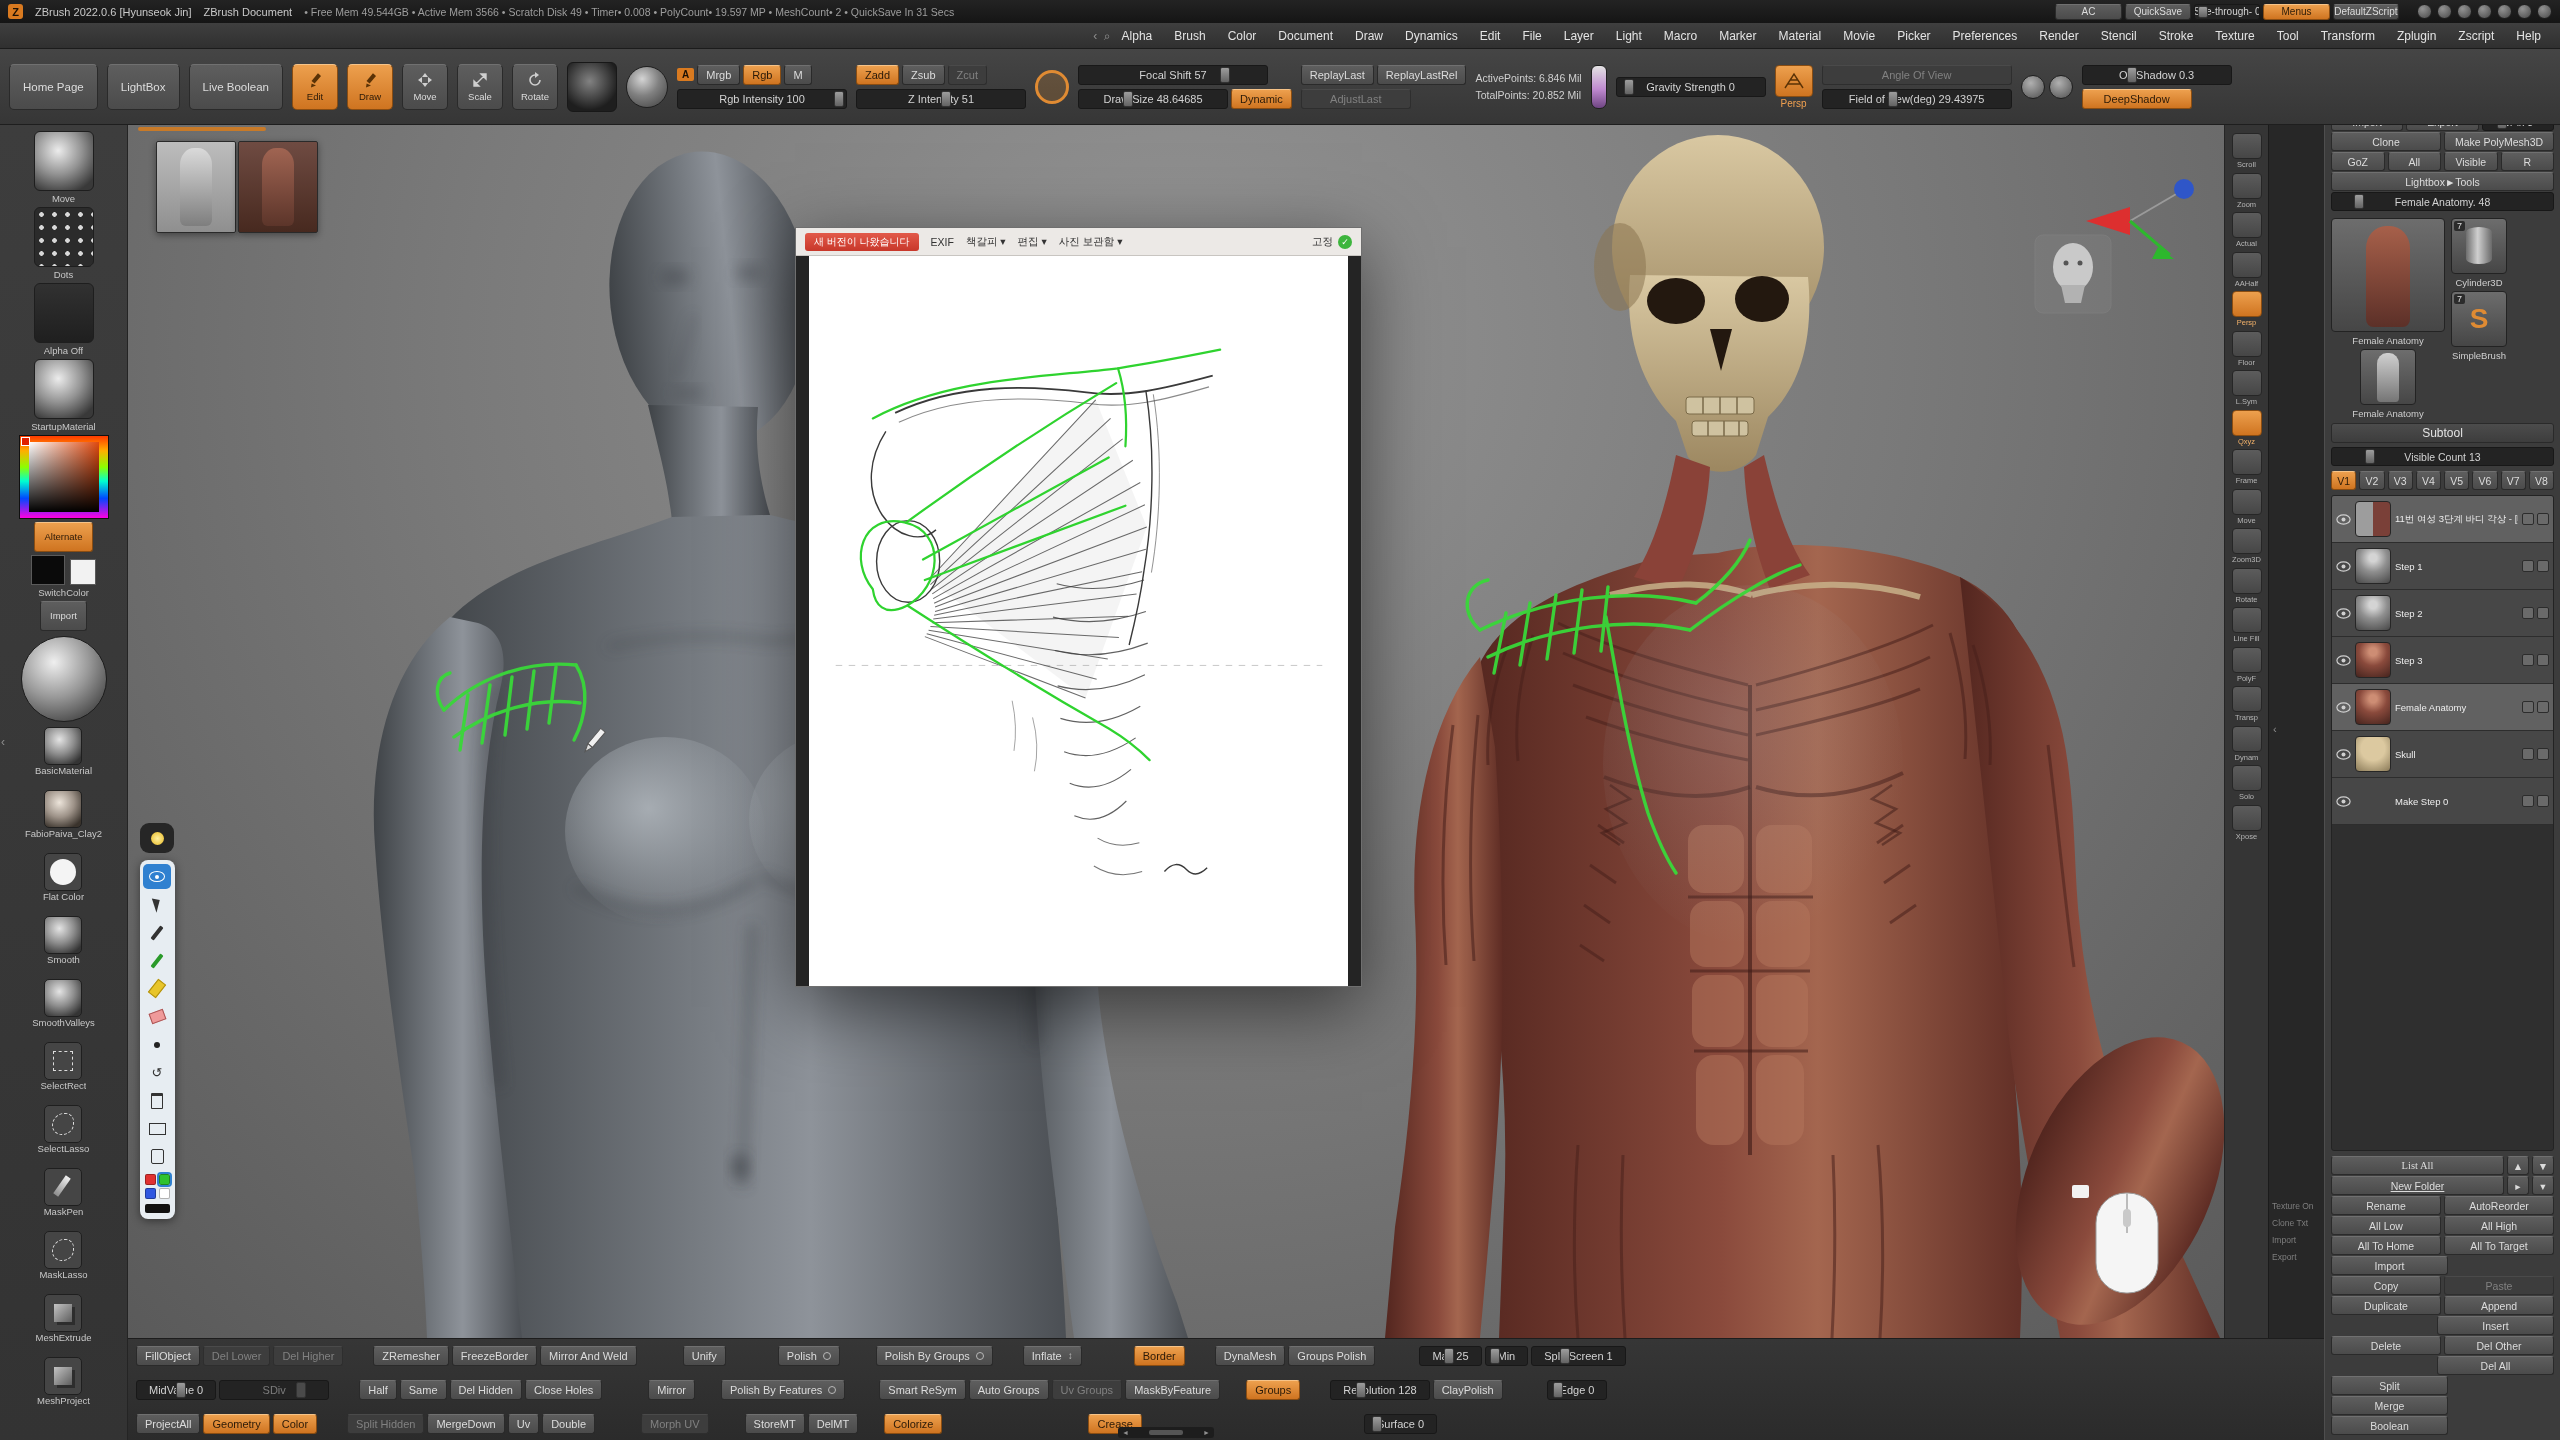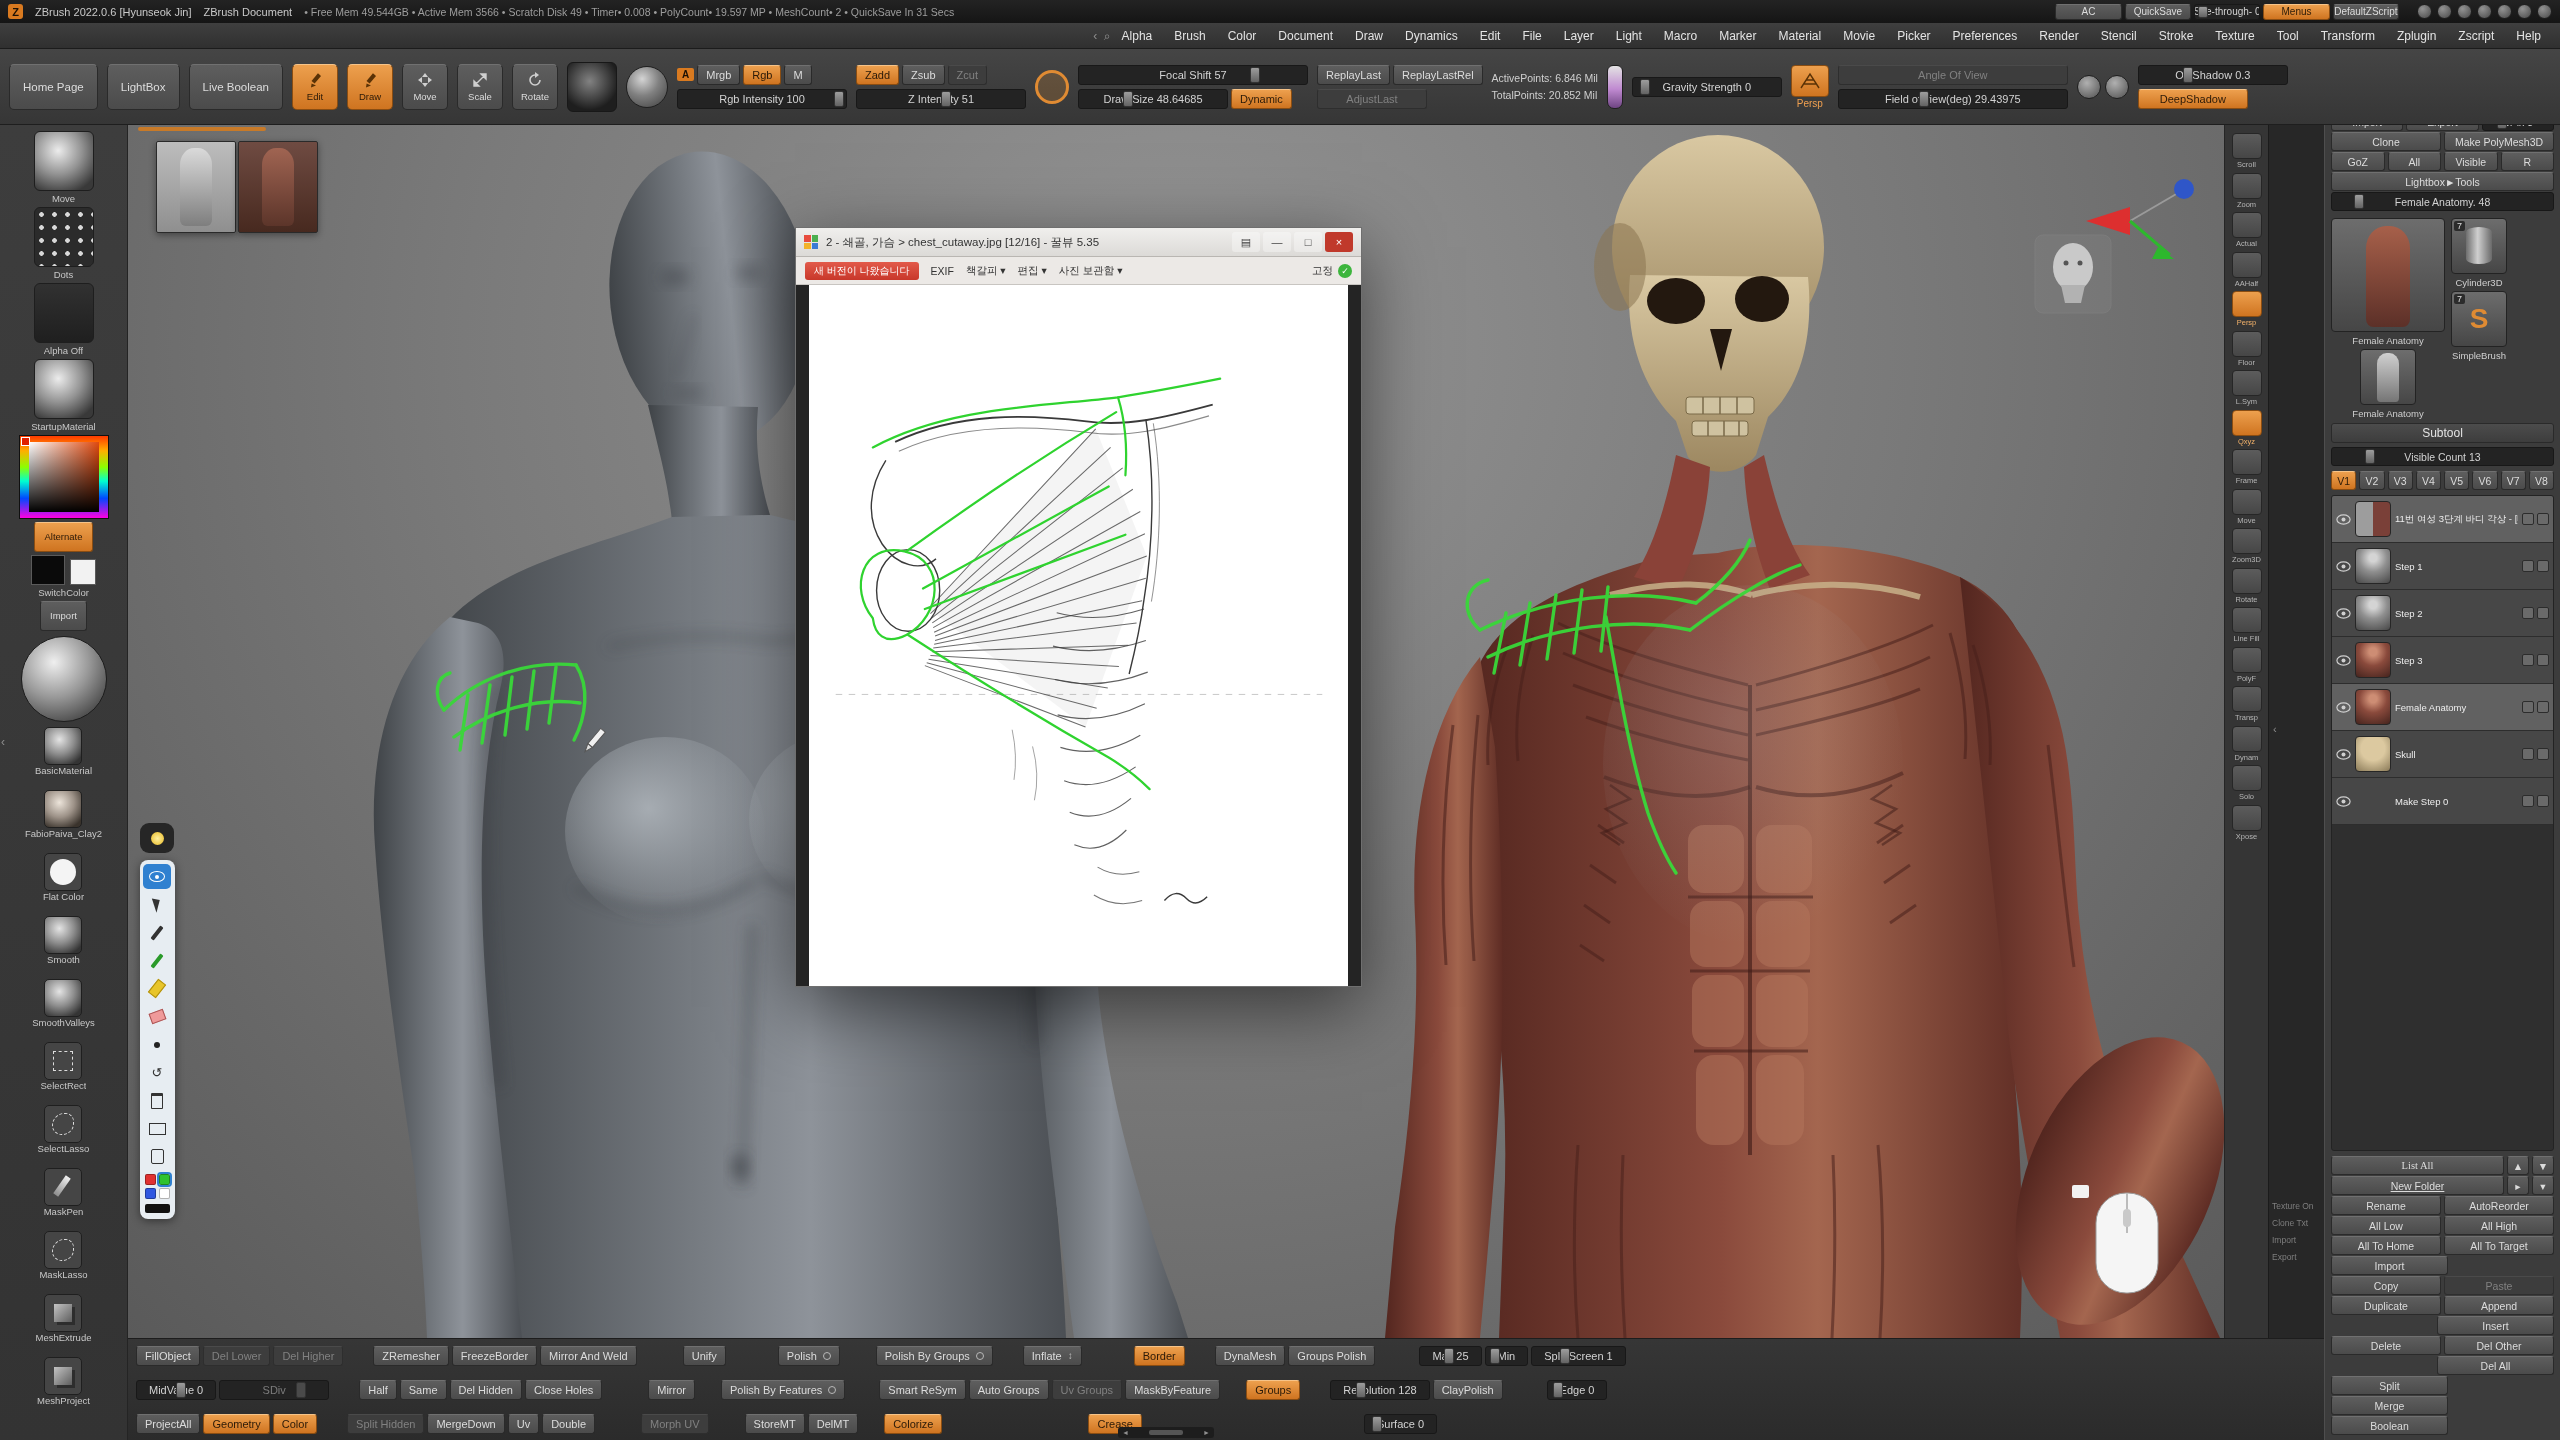--- a/index.html
+++ b/index.html
@@ -11,21 +11,21 @@
   .btn.d{background:#3d3d3d;color:#818181;border-color:#2e2e2e;border-top-color:#4a4a4a}
   .btn.sl,.btn.sld{background:#232323;color:#d3d3d3;border:1px solid #181818;position:relative;padding:2px 12px}
   .btn.sld{color:#7c7c7c}
   .btn.sl::before,.btn.sld::before{content:"";position:absolute;top:1px;bottom:1px;left:var(--k,60%);width:8px;
        background:linear-gradient(#9d9d9d,#636363);border:1px solid #333;border-radius:2px}
   .btn.sld::before{background:#4a4a4a}
   .btn.dotted::after{content:"";width:6px;height:6px;border:1px solid #b8b8b8;border-radius:50%;margin-left:6px;flex:none}
   .btn.spin::after{content:"↕";margin-left:6px;font-size:10px;color:#bdbdbd}
   .btn.ic{flex:0 0 22px !important;padding:0;font-size:9px}
   .k5{--k:5%}.k10{--k:10%}.k15{--k:15%}.k20{--k:20%}.k25{--k:25%}.k30{--k:30%}.k35{--k:35%}.k40{--k:40%}.k50{--k:50%}.k70{--k:70%}.k75{--k:75%}.k95{--k:93%}
-  .w110{width:110px}.w150{width:150px}.w170{width:170px}.w190{width:230px}
+  .w110{width:110px}.w150{width:150px}.w170{width:170px}.w190{width:190px}
   .brow{display:flex;gap:3px;align-items:center;margin:1px 0}
   .sp{display:block;flex:none}
   .stretch .brow>.btn{flex:1}
   .stretch .brow>.sp{flex:1}
   
   #titlebar{position:absolute;left:0;top:0;right:0;height:23px;background:linear-gradient(#232323,#151515);display:flex;
        align-items:center;gap:12px;padding:0 8px;font-size:11px;color:#c9c9c9;z-index:40;box-sizing:border-box}
   .zlogo{width:15px;height:15px;background:#d97a20;color:#1d1104;font-weight:bold;display:flex;align-items:center;justify-content:center;border-radius:3px;font-size:11px;flex:none}
   #titlebar .stats{color:#9d9d9d;font-size:10.5px}
   #titlebar .flexsp{flex:1}
@@ -613,35 +613,20 @@
           <span class="acol" style="background:#e03030"></span>
           <span class="acol sel" style="background:#2fc22f"></span>
           <span class="acol" style="background:#2f56e0"></span>
           <span class="acol" style="background:#fff"></span>
         </div>
         <span class="acblack"></span>
       </div>
     </div>
 
     <div id="viewer">
-      <div class="vtitle">
-        <span class="vlogo">
-          <i style="background:#e84c3d"></i>
-            <i style="background:#4caf50"></i>
-            <i style="background:#f3b32a"></i>
-            <i style="background:#3a7bd5"></i>
-        </span>
-        <span>2 - 쇄골, 가슴 &gt; chest_cutaway.jpg [12/16] - 꿀뷰 5.35</span>
-        <span class="vbtns">
-          <span class="vbtn">▤</span>
-          <span class="vbtn">—</span>
-          <span class="vbtn">□</span>
-          <span class="vbtn close">×</span>
-        </span>
-      </div>
       <div class="vtool">
         <span class="vupdate">새 버전이 나왔습니다</span>
         <span class="vdrop">
             <span>EXIF</span>
           </span>
         <span class="vdrop">책갈피 ▾</span>
         <span class="vdrop">편집 ▾</span>
         <span class="vdrop">사진 보관함 ▾</span>
         <span class="vpin">
           <span>고정</span>

